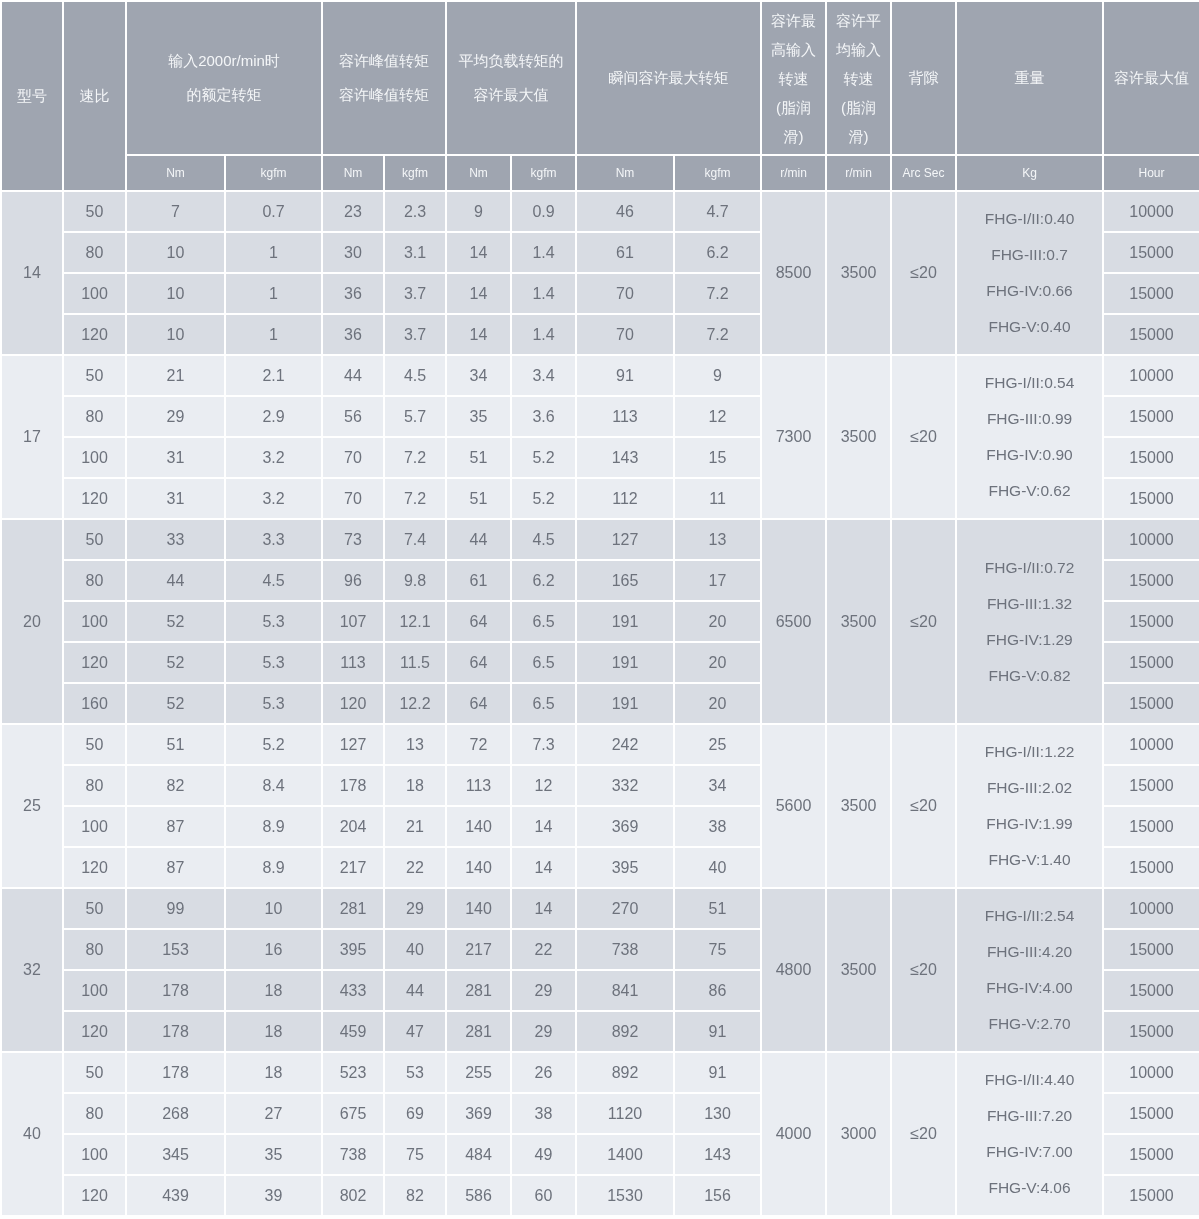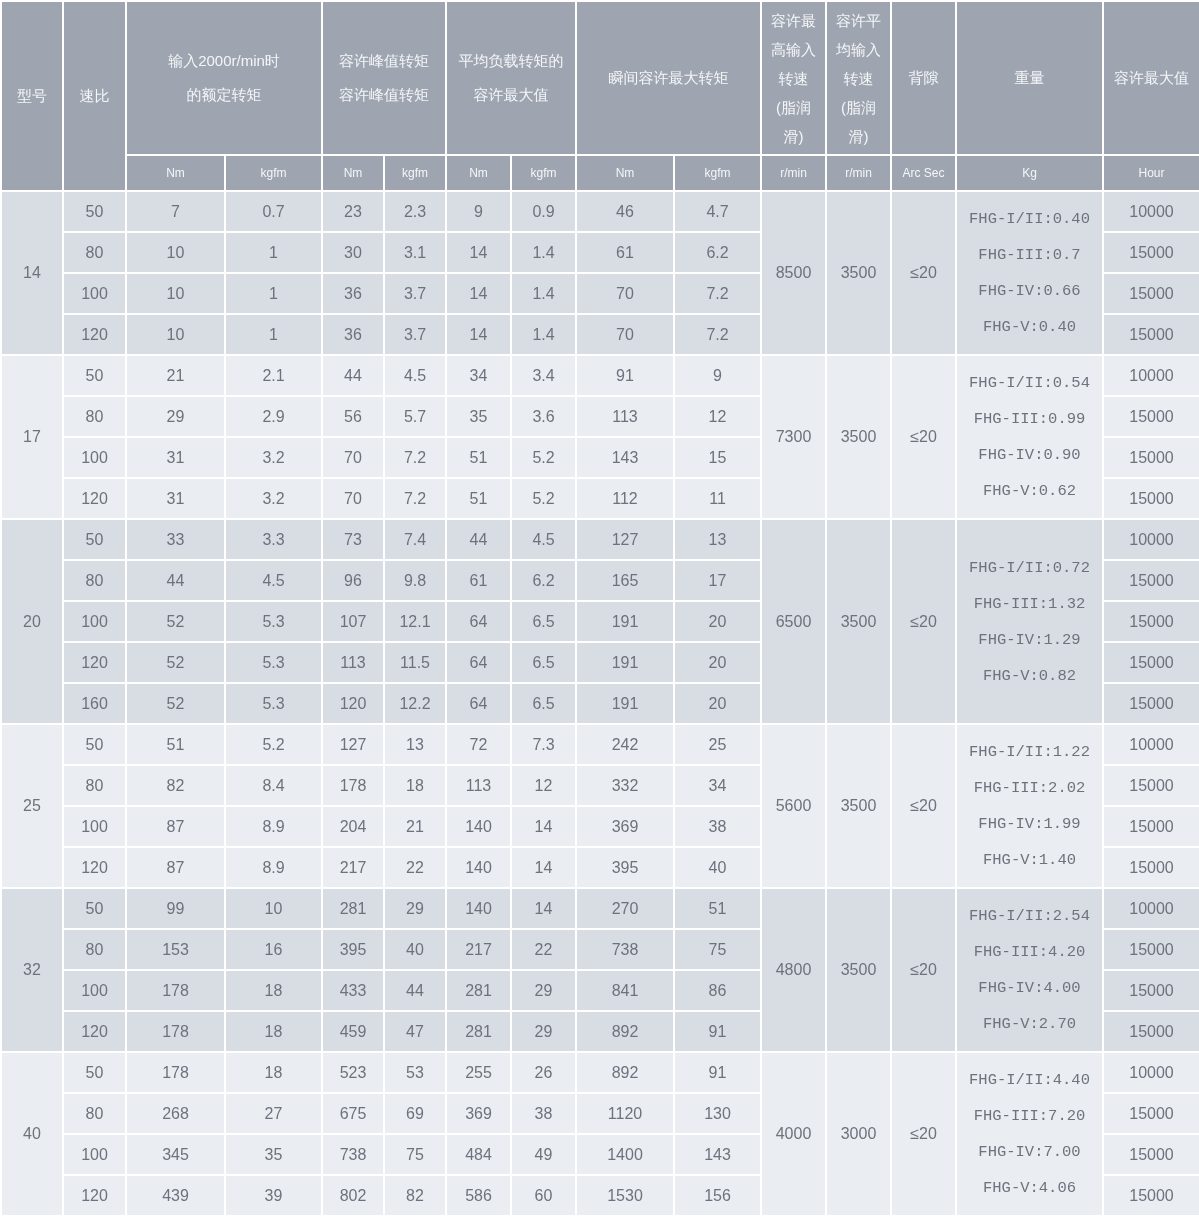--- a/index.html
+++ b/index.html
@@ -30,21 +30,21 @@
   thead tr.h-sub th  { height: 34px; font-size: 12px; }
   .hdr-line { line-height: 34px; }
   .hdr-line-sm { line-height: 29px; }
   tbody td {
     font-size: 16px;
     color: #6d727c;
     height: 39px;
   }
   tr.g-dark td  { background: #d8dce3; }
   tr.g-light td { background: #eaedf2; }
-  td.weight { font-size: 15.5px; font-family: Liberation Mono, monospace; }
+  td.weight { font-size: 15.5px; }
   td.weight div { line-height: 36px; }
 </style>
 </head>
 <body>
 
 <table class="spec">
   <colgroup>
     <col style="width:62px">
       <col style="width:63px">
     <col style="width:99px">

